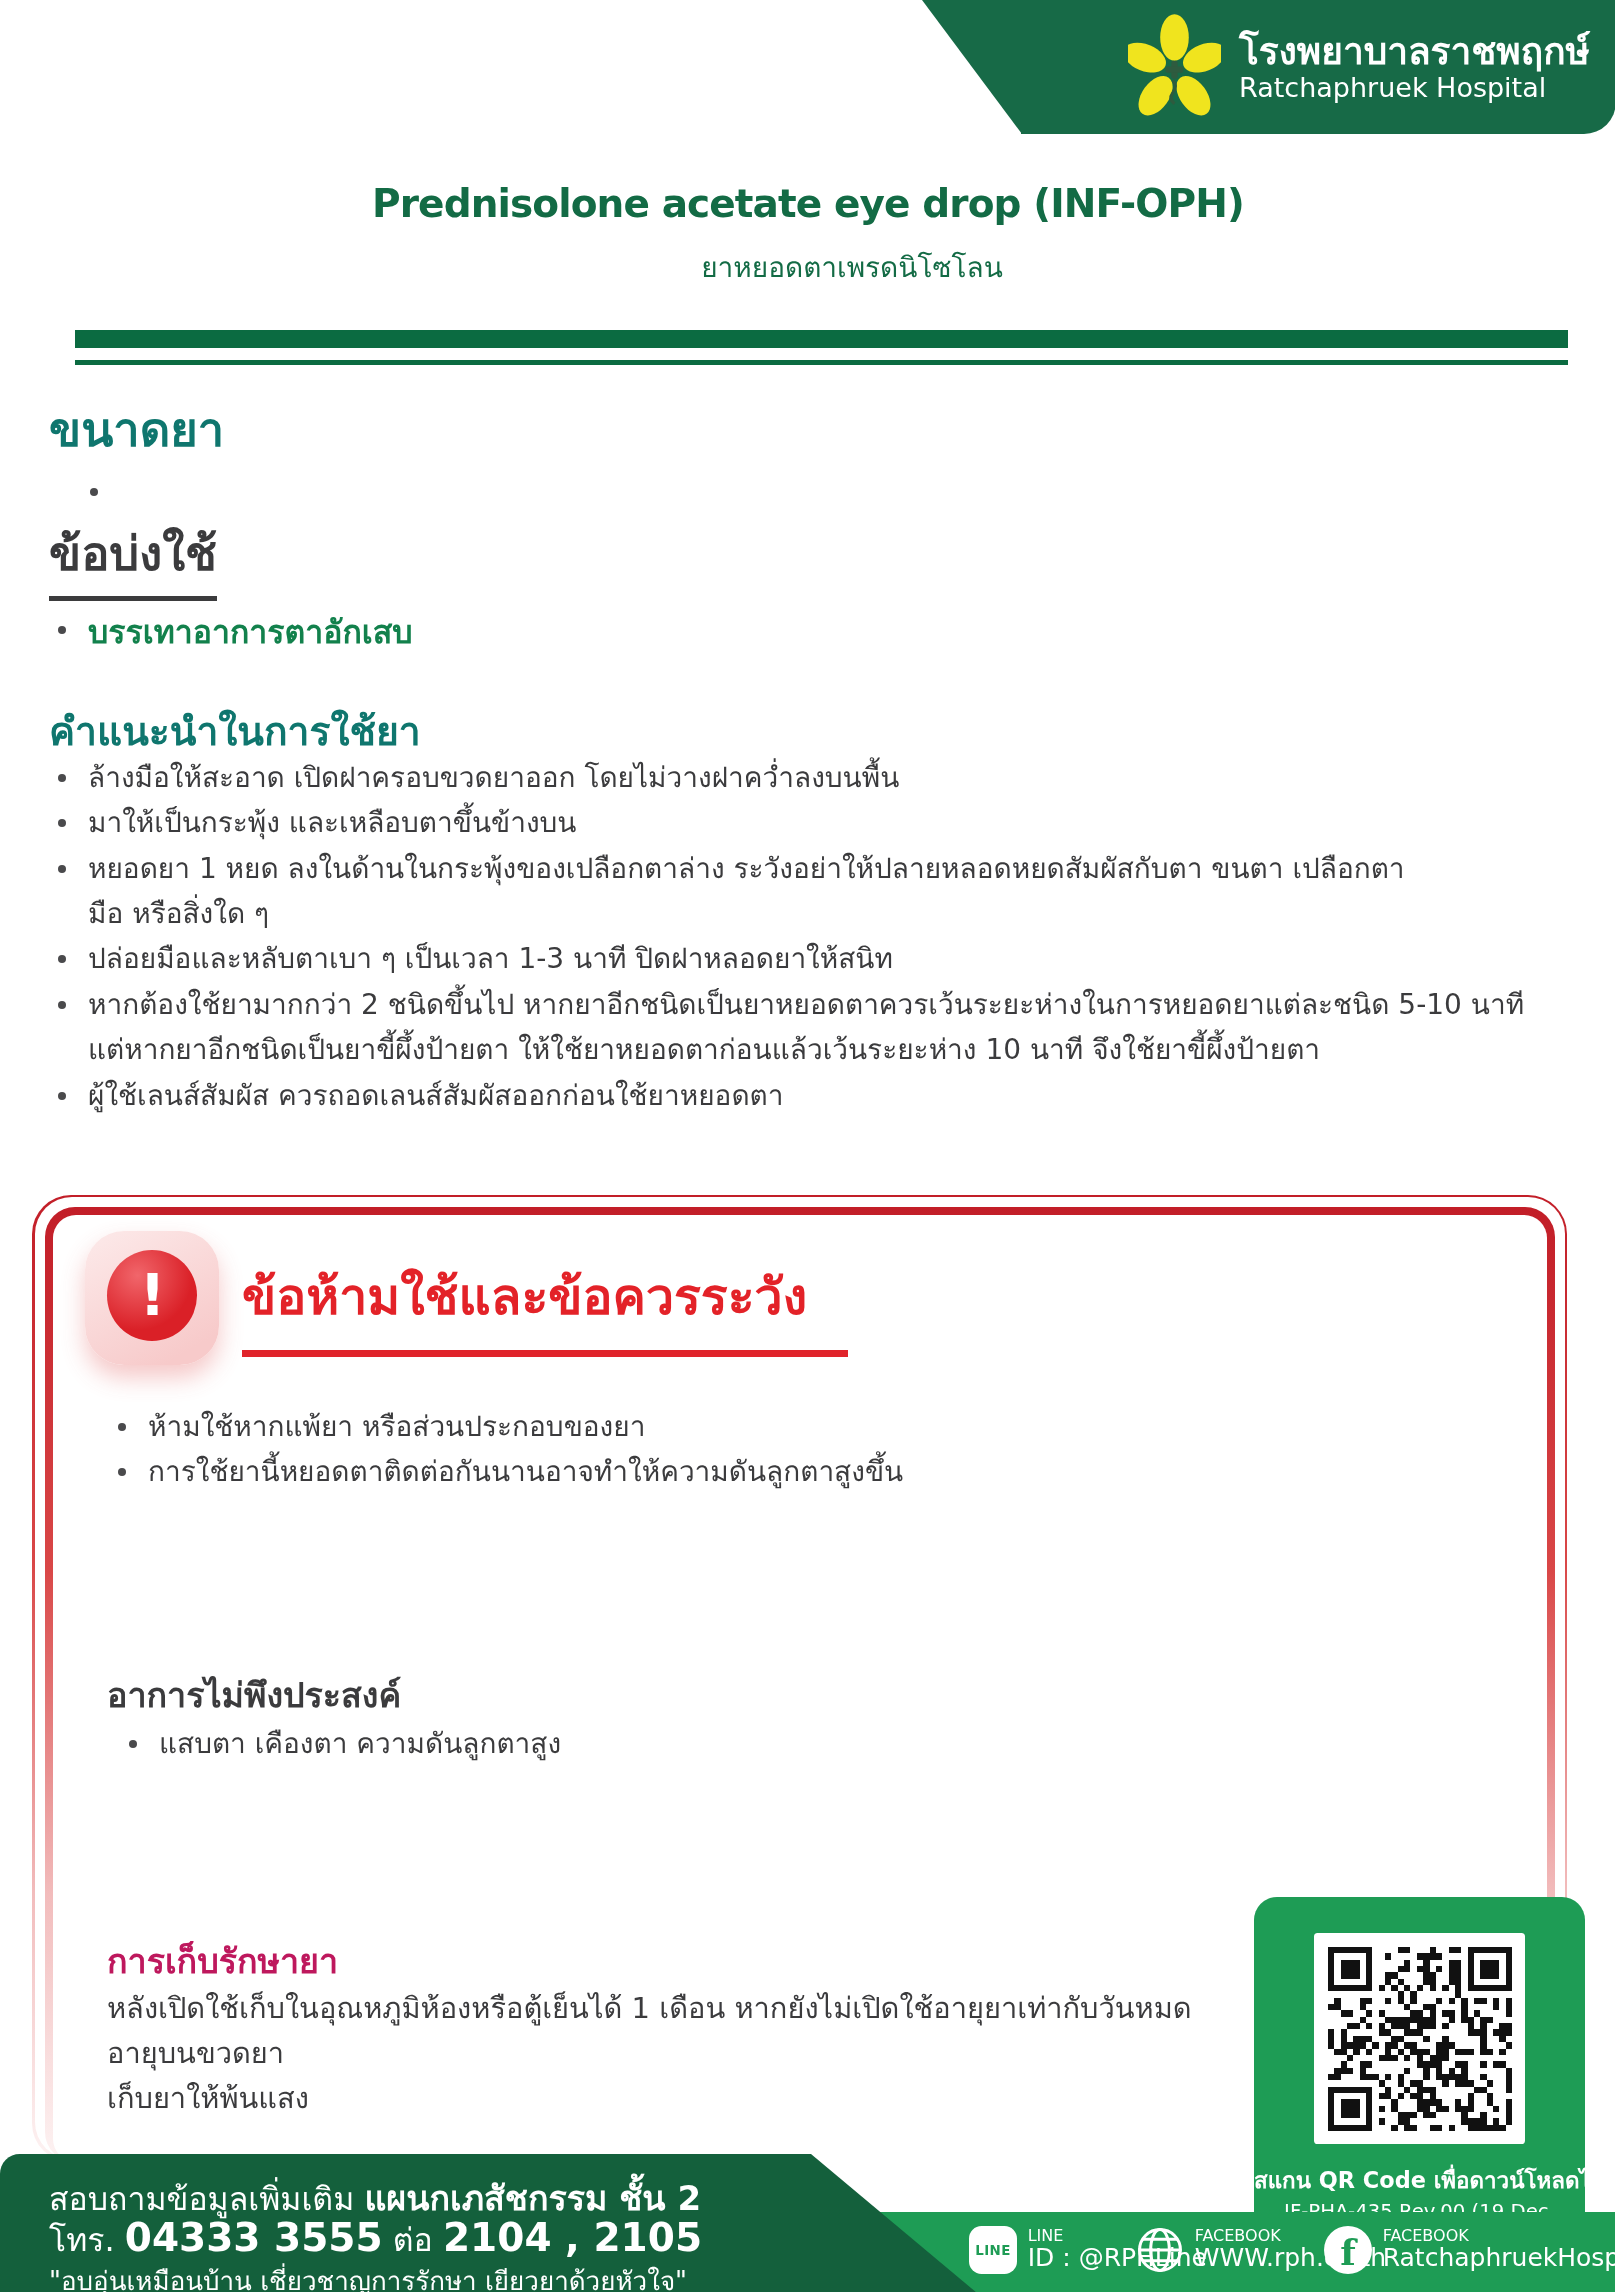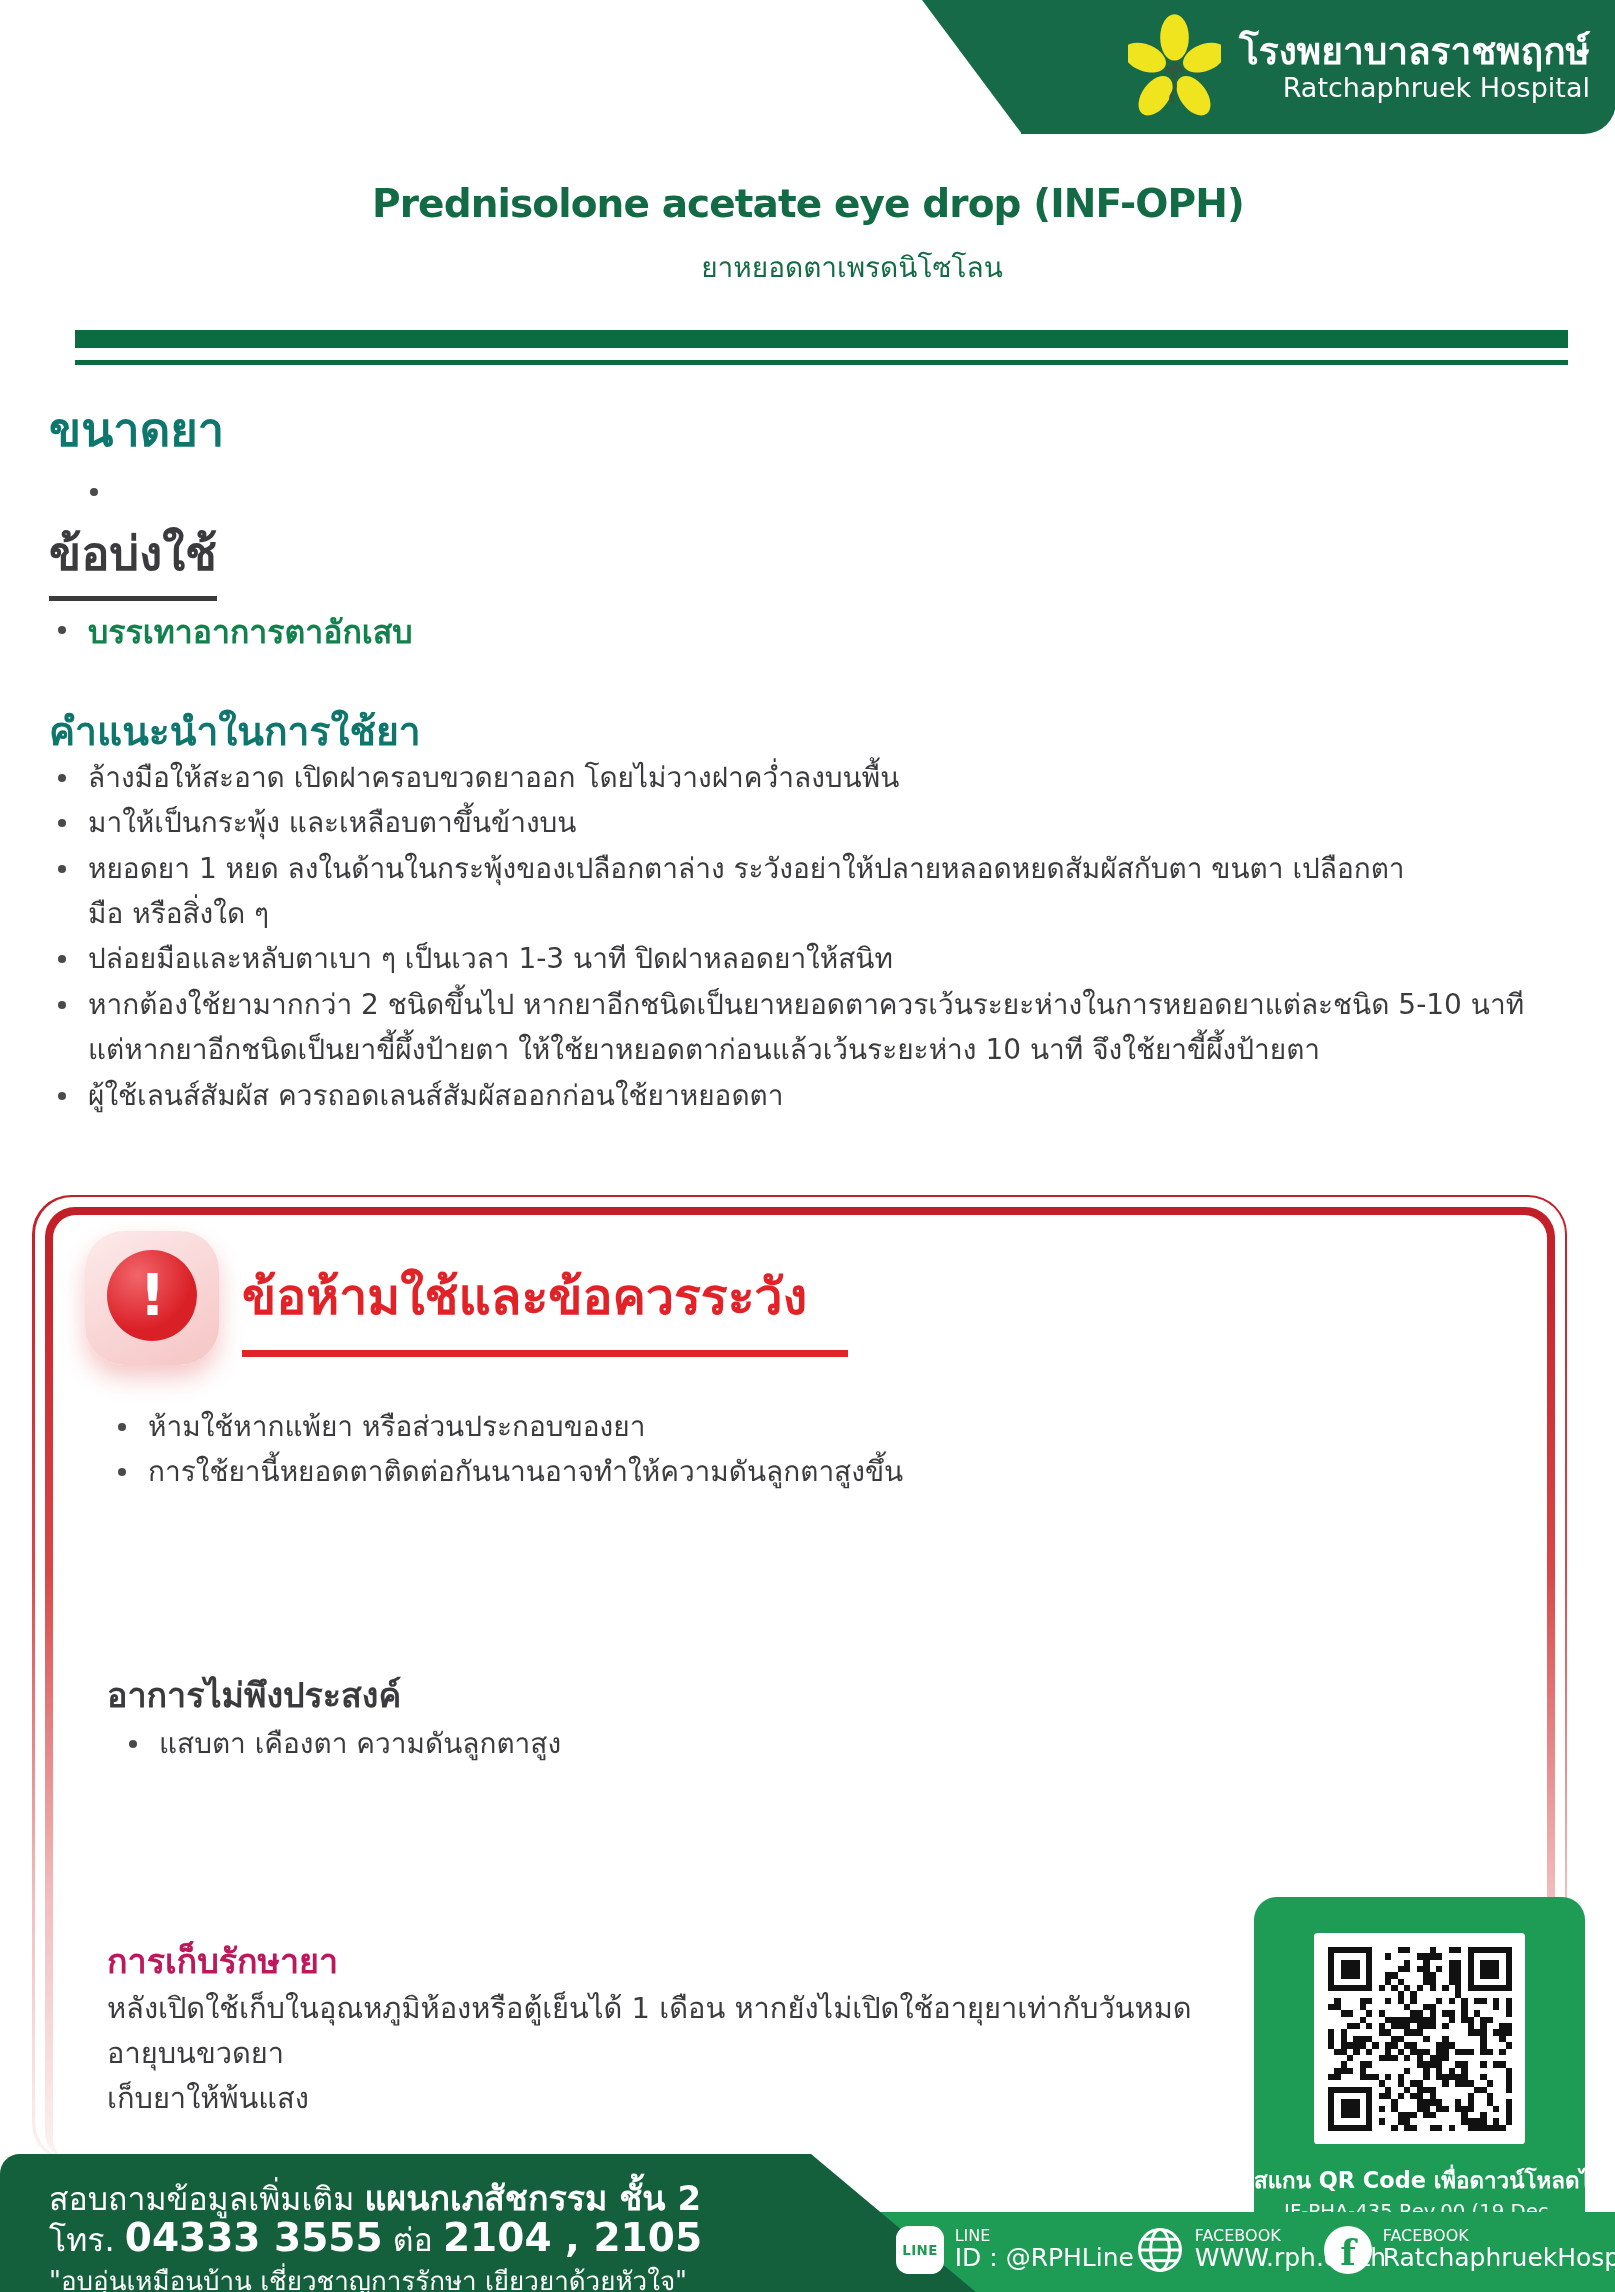--- a/index.html
+++ b/index.html
@@ -9,21 +9,21 @@
     overflow:hidden;
   }
   #page{position:absolute;inset:0;width:1616px;height:2293px;}
 
   
   .band-main{position:absolute;top:0;left:1021px;right:0;height:134px;
     background:#176A47;border-radius:0 0 32px 0;
     display:flex;align-items:center;gap:18px;padding-left:107px;box-sizing:border-box;}
   .band-angle{position:absolute;top:0;left:922px;width:100px;height:134px;background:#176A47;
     clip-path:polygon(0 0,100% 0,100% 100%);}
-  .hosp-names{color:#fff;line-height:1.12;text-align:right;}
+  .hosp-names{color:#fff;line-height:1.12;}
   .hosp-th{font-size:37px;font-weight:bold;}
   .hosp-en{font-size:27px;}
 
   
   .title{position:absolute;top:181px;left:0;width:100%;text-align:center;
     color:#136B45;font-size:39px;font-weight:bold;letter-spacing:-0.9px;}
   .subtitle{position:absolute;top:245px;left:0;width:100%;text-align:center;
     color:#136B45;font-size:28px;padding-left:44px;}
 
   
@@ -487,21 +487,21 @@
   </div>
 
   <div class="foot-light"></div>
   <div class="foot-dark"></div>
   <div class="foot-dark-slant"></div>
 
   <div class="foot-line1"><span>สอบถามข้อมูลเพิ่มเติม </span><b>แผนกเภสัชกรรม ชั้น 2</b></div>
   <div class="foot-line2"><span>โทร. </span><b>04333 3555</b><span> ต่อ </span><b>2104 , 2105</b></div>
   <div class="foot-line3">"อบอุ่นเหมือนบ้าน เชี่ยวชาญการรักษา เยียวยาด้วยหัวใจ"</div>
 
-  <div class="contact" style="left:896px;top:2226px;">
+  <div class="contact" style="left:969px;top:2226px;">
     <div class="ic-line">
         <span>LINE</span>
       </div>
     <div>
       <div class="c-label">LINE</div>
       <div class="c-value">ID : @RPHLine</div>
     </div>
   </div>
   <div class="contact" style="left:1136px;top:2226px;">
     <svg class="ic-globe" viewBox="0 0 54 54">

